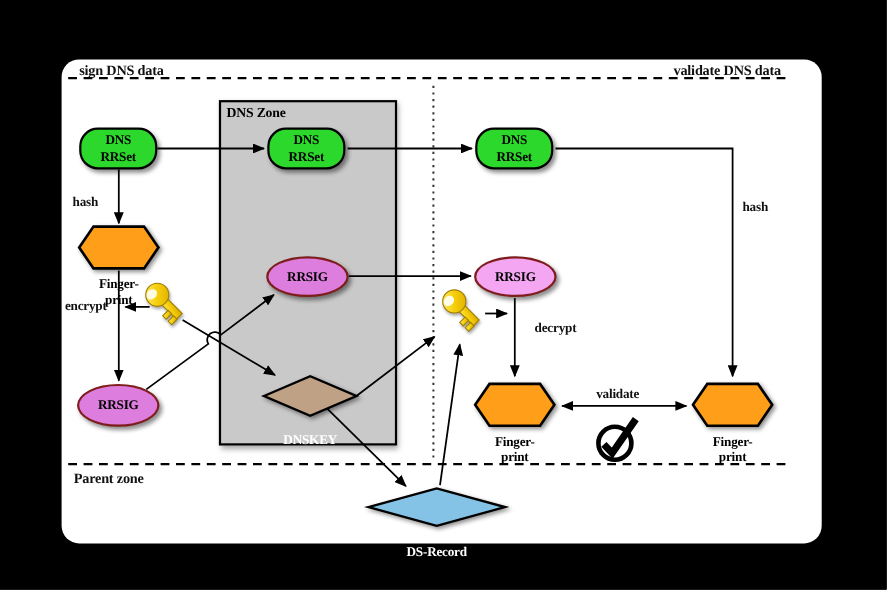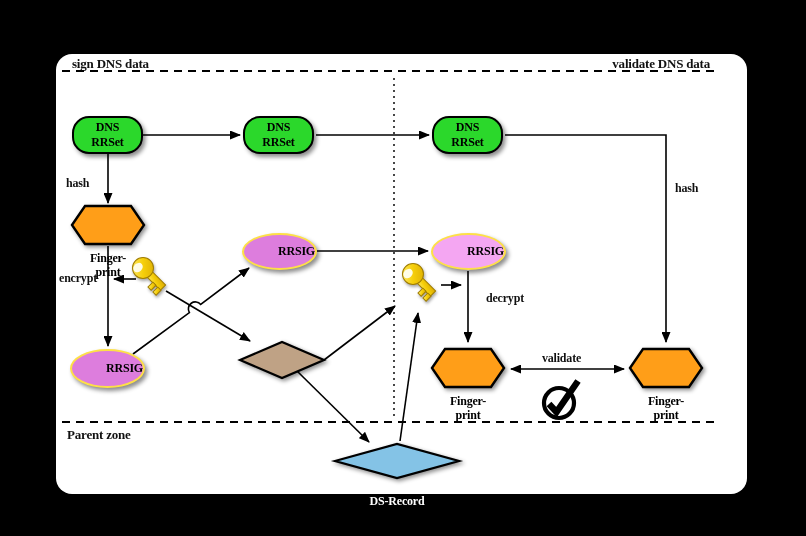--- a/index.html
+++ b/index.html
@@ -18,22 +18,22 @@
     background:var(--zone_gray,#c9c9c9);border:2px solid #000;box-sizing:border-box;
     box-shadow:2px 3px 5px rgba(0,0,0,.35);
   }
   .zone-label{position:absolute;left:5px;top:2px;font-size:12.5px;color:#000;}
   .edges{position:absolute;left:0;top:0;width:806px;height:536px;pointer-events:none;}
   .node{position:absolute;box-sizing:border-box;display:flex;flex-direction:column;
         align-items:center;justify-content:center;text-align:center;
         font-size:12px;line-height:15px;color:#000;}
   .rrset{background:var(--green,#2bd82b);border:2px solid #000;border-radius:17px;
          box-shadow:2.5px 3px 4px rgba(0,0,0,.45);}
-  .ellipse{border:2px solid #fde047;border-radius:50%;
-         box-shadow:2.5px 3px 4px rgba(0,0,0,.45);align-items:flex-end;}
+  .ellipse{border:2px solid #7f1d1d;border-radius:50%;
+         box-shadow:2.5px 3px 4px rgba(0,0,0,.45);}
   .rrsig-strong{background:var(--violet,#dd7ddd);}
   .rrsig-light{background:var(--pink,#f4a6f2);}
   .shape-node{position:absolute;}
   .shape-node svg{position:absolute;left:0;top:0;overflow:visible;}
   .shape-node .txt{position:absolute;left:0;top:0;width:100%;height:100%;
       display:flex;flex-direction:column;align-items:center;justify-content:center;
       text-align:center;font-size:12px;line-height:14px;margin-top:40px;}
   .white-text{color:#fff;}
   .edge-label{position:absolute;font-size:12px;color:#111;}
   .icon{position:absolute;}
@@ -41,20 +41,23 @@
 </head>
 <body>
 
 <div class="stage">
 
   <div class="panel"></div>
 
   <div class="hdr" style="left:72px;top:56px;">sign DNS data</div>
   <div class="hdr" style="left:610px;top:56px;width:100px;text-align:right;">validate DNS data</div>
 
+  <div class="zone-box">
+    <div class="zone-label">DNS Zone</div>
+  </div>
 
   <div class="edge-label" style="left:67px;top:427px;font-size:13px;">Parent zone</div>
 
   <svg class="edges" viewBox="0 0 806 536">
     <defs>
       <marker id="arr" markerUnits="userSpaceOnUse" markerWidth="11" markerHeight="9" refX="10" refY="4.5" orient="auto-start-reverse">
         <path d="M0,0 L11,4.5 L0,9 Z" fill="#000"></path>
       </marker>
       <linearGradient id="gold" x1="0" y1="0" x2="1" y2="1">
         <stop offset="0" stop-color="#ffee7a"></stop>

